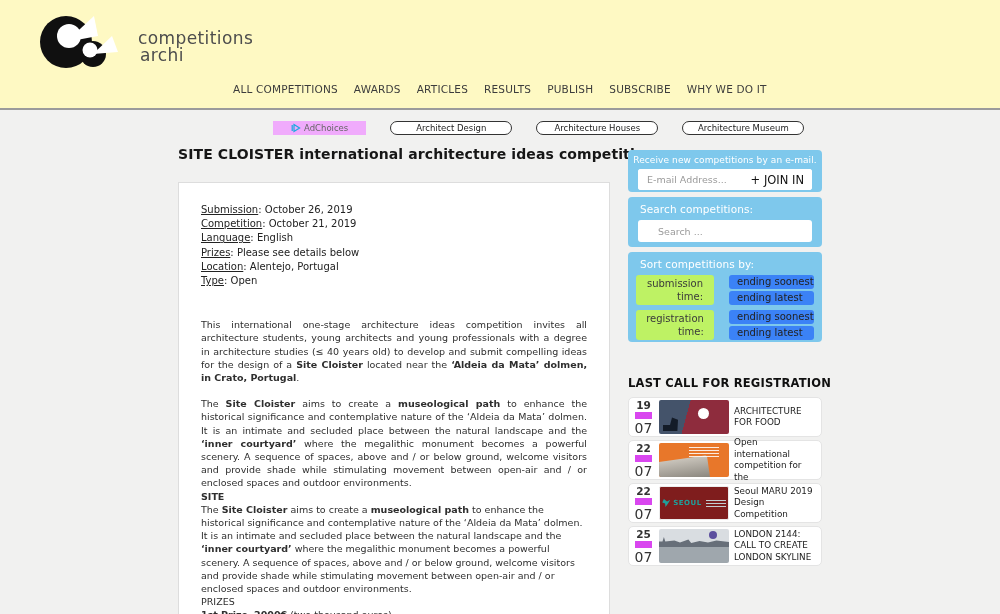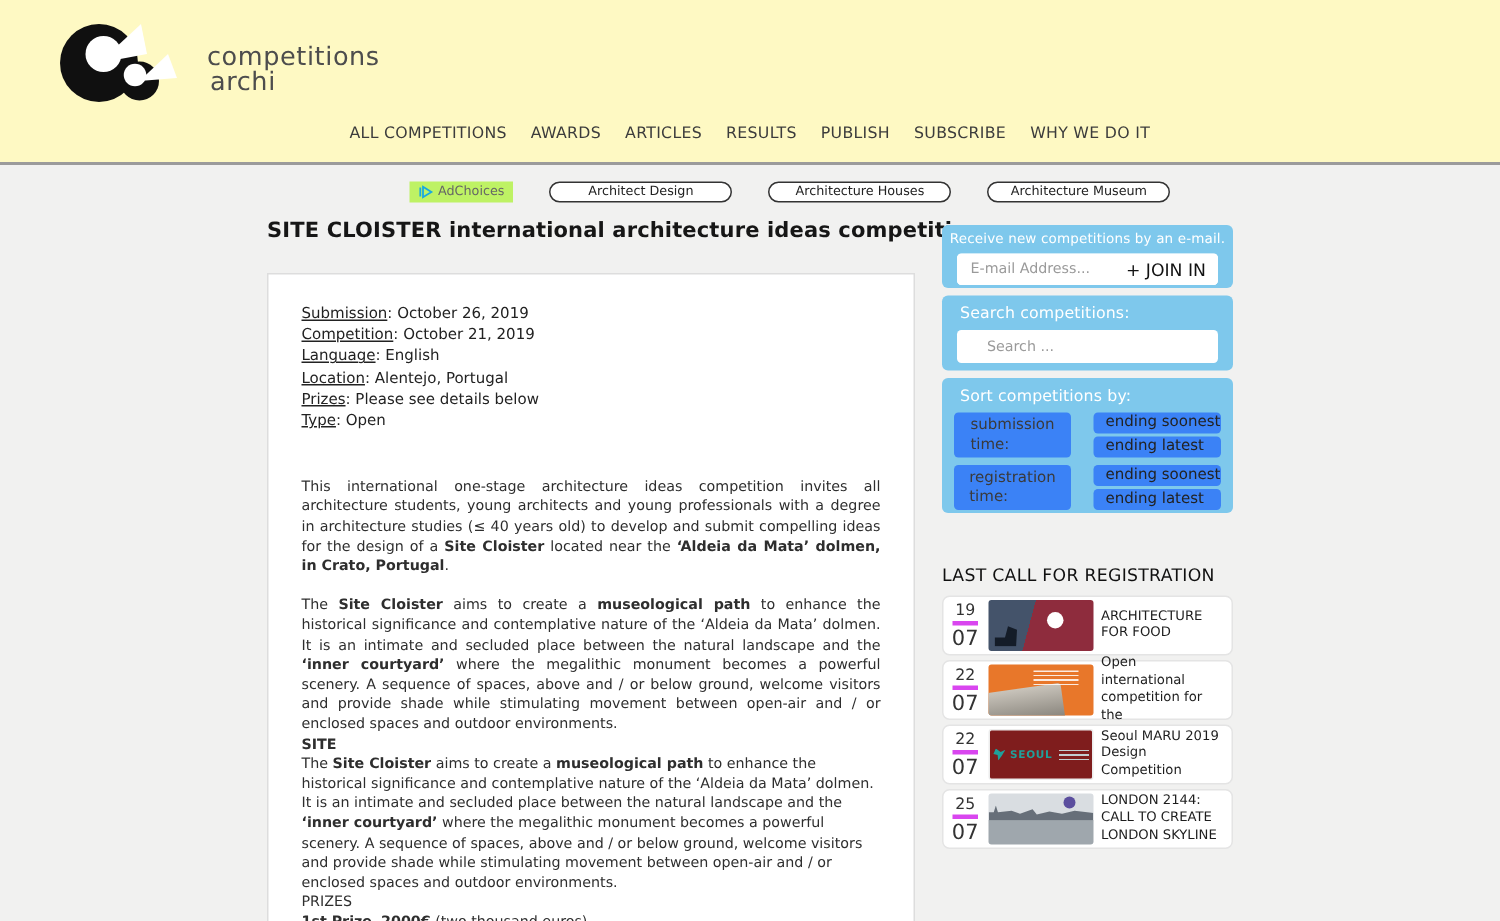--- a/index.html
+++ b/index.html
@@ -18,21 +18,21 @@
   .logo-text{position:absolute;left:100px;top:20px;color:#4d4d4d;font-size:17px;line-height:17px;letter-spacing:.4px;}
   .logo-text .l2{margin-left:2px;}
   .main-nav{position:absolute;left:233px;top:83px;display:flex;gap:16px;}
   .nav-item{font-size:10.5px;color:#3c3c3c;letter-spacing:.2px;cursor:pointer;white-space:nowrap;}
 
   
   .content{position:absolute;top:110px;left:0;width:1000px;height:504px;background:var(--page-bg);}
 
   
   .ad-row{position:absolute;top:11px;left:273px;display:flex;align-items:center;gap:24px;}
-  .adchoices{display:flex;align-items:center;gap:3px;background:#bef264;padding:2px 6px;cursor:pointer;}
+  .adchoices{display:flex;align-items:center;gap:3px;background:#f0abfc;padding:2px 18px;cursor:pointer;}
   .adchoices-label{font-size:8.5px;color:#666;}
   .ad-pill{border:1px solid #333;border-radius:8px;background:#fff;font-size:8.5px;color:#222;
            padding:1px 0;width:122px;text-align:center;cursor:pointer;white-space:nowrap;}
 
   
   .page-title{position:absolute;top:36px;left:178px;font-size:14px;color:#161616;letter-spacing:.1px;white-space:nowrap;}
   .article-card{position:absolute;top:72px;left:178px;width:432px;height:560px;background:#fff;border:1px solid #ddd;padding:20px 22px;}
   .details-list{font-size:10px;line-height:14.2px;color:#222;}
   .dt-label{text-decoration:underline;}
   .art-body{margin-top:4px;font-size:9.5px;line-height:13.2px;color:#2e2e2e;}
@@ -49,30 +49,30 @@
   .box-search{top:87px;height:50px;}
   .box-sort{top:142px;height:90px;}
   .side-box-title{color:#fff;font-size:9px;text-align:center;padding-top:5px;letter-spacing:.1px;}
   .box-search .side-box-title,.box-sort .side-box-title{font-size:10.5px;text-align:left;padding:6px 0 0 12px;}
   .email-input-row{display:flex;align-items:stretch;margin:4px 10px 0;background:#fff;border-radius:3px;height:21px;overflow:hidden;}
   .email-input{flex:1;border:none;outline:none;font-size:9.5px;padding-left:9px;color:#333;font-family:inherit;min-width:0;}
   .email-input::placeholder,.search-input::placeholder{color:#9a9a9a;}
   .join-btn{border:none;background:#fff;font-size:11.5px;color:#111;padding:0 8px;cursor:pointer;font-family:inherit;white-space:nowrap;}
   .search-input{display:block;margin:5px 10px 0;width:174px;height:22px;border:none;outline:none;border-radius:3px;font-size:9.5px;padding-left:20px;color:#333;font-family:inherit;}
   .sort-group{display:flex;gap:3px;margin:5px 8px 0;}
-  .sort-label{width:78px;background:#3b82f6;border-radius:3px;display:flex;align-items:center;justify-content:center;
-              text-align:left;font-size:10px;line-height:13px;color:#3a3a3a;padding:2px 17px;}
+  .sort-label{width:78px;background:#bef264;border-radius:3px;display:flex;align-items:center;justify-content:center;
+              text-align:right;font-size:10px;line-height:13px;color:#3a3a3a;padding:2px 17px;}
   .sort-btns{flex:1;display:flex;flex-direction:column;gap:2px;}
   .sort-btn{background:#3b82f6;border-radius:3px;height:14px;line-height:14px;font-size:10px;color:#222;padding-left:8px;cursor:pointer;margin-left:12px;}
 
-  .last-call-title{position:absolute;left:628px;top:266px;font-size:11.5px;font-weight:normal;color:#101010;letter-spacing:.2px;}
+  .last-call-title{position:absolute;left:628px;top:266px;font-size:11.5px;font-weight:bold;color:#101010;letter-spacing:.2px;}
   .cards{position:absolute;left:628px;top:287px;width:194px;display:flex;flex-direction:column;gap:3px;}
   .card{background:#fff;border:1px solid #e4e4e4;border-radius:5px;height:40px;display:flex;align-items:center;gap:5px;padding:2px 5px 2px 4px;cursor:pointer;}
   .card-date{width:21px;text-align:center;color:#333;flex-shrink:0;}
-  .card-date .day{font-size:10.5px;border-bottom:3px solid #d946ef;padding-bottom:1px;margin:0 2px 1px;}
+  .card-date .day{font-size:10.5px;border-bottom:7px solid #d946ef;padding-bottom:1px;margin:0 2px 1px;font-weight:bold;}
   .card-date .month{font-size:14px;}
   .thumb{width:70px;height:34px;border-radius:2px;position:relative;overflow:hidden;flex-shrink:0;}
   .card-title{flex:1;font-size:8.8px;line-height:11.5px;color:#1d1d1d;}
 
   .t-food{background:linear-gradient(105deg,var(--thumb-food-slate) 0 40%,var(--thumb-food-red) 40%);}
   .t-food::before{content:"";position:absolute;right:20px;top:8px;width:11px;height:11px;border-radius:50%;background:#fff;}
   .t-food::after{content:"";position:absolute;left:4px;bottom:3px;width:20px;height:15px;background:#141c28;
                  clip-path:polygon(0 100%,0 60%,35% 60%,45% 10%,75% 25%,72% 100%);}
   .t-orange{background:var(--thumb-orange);}
   .t-orange::before{content:"";position:absolute;left:-6px;bottom:-8px;width:56px;height:26px;border-radius:2px;
@@ -134,22 +134,22 @@
       <div class="ad-pill">Architecture Museum</div>
     </div>
 
   <h1 class="page-title">SITE CLOISTER international architecture ideas competition</h1>
 
   <div class="article-card">
     <div class="details-list">
         <div class="dt-row"><span class="dt-label">Submission</span><span class="dt-value">: October 26, 2019</span></div>
         <div class="dt-row"><span class="dt-label">Competition</span><span class="dt-value">: October 21, 2019</span></div>
         <div class="dt-row"><span class="dt-label">Language</span><span class="dt-value">: English</span></div>
+        <div class="dt-row"><span class="dt-label">Prizes</span><span class="dt-value">: Please see details below</span></div>
         <div class="dt-row"><span class="dt-label">Location</span><span class="dt-value">: Alentejo, Portugal</span></div>
-        <div class="dt-row"><span class="dt-label">Prizes</span><span class="dt-value">: Please see details below</span></div>
         <div class="dt-row"><span class="dt-label">Type</span><span class="dt-value">: Open</span></div>
       </div>
     <div class="art-body">
         <p class="para justify gap-lg"><span>This international one-stage architecture ideas competition invites all architecture students, young architects and young professionals with a degree in architecture studies (≤ 40 years old) to develop and submit compelling ideas for the design of a </span><span class="b">Site Cloister</span><span> located near the </span><span class="b">‘Aldeia da Mata’ dolmen, in Crato, Portugal</span><span>.</span></p>
         <p class="para justify gap-sm"><span>The </span><span class="b">Site Cloister</span><span> aims to create a </span><span class="b">museological path</span><span> to enhance the historical significance and contemplative nature of the ‘Aldeia da Mata’ dolmen. It is an intimate and secluded place between the natural landscape and the </span><span class="b">‘inner courtyard’</span><span> where the megalithic monument becomes a powerful scenery. A sequence of spaces, above and / or below ground, welcome visitors and provide shade while stimulating movement between open-air and / or enclosed spaces and outdoor environments.</span></p>
         <div class="line b">SITE</div>
         <p class="para"><span>The </span><span class="b">Site Cloister</span><span> aims to create a </span><span class="b">museological path</span><span> to enhance the historical significance and contemplative nature of the ‘Aldeia da Mata’ dolmen. It is an intimate and secluded place between the natural landscape and the </span><span class="b">‘inner courtyard’</span><span> where the megalithic monument becomes a powerful scenery. A sequence of spaces, above and / or below ground, welcome visitors and provide shade while stimulating movement between open-air and / or enclosed spaces and outdoor environments.</span></p>
         <div class="line">PRIZES</div>
         <p class="para"><span class="b">1st Prize</span><span>&nbsp;&nbsp;</span><span class="b">2000€</span><span> (two thousand euros)</span></p>
       </div>

